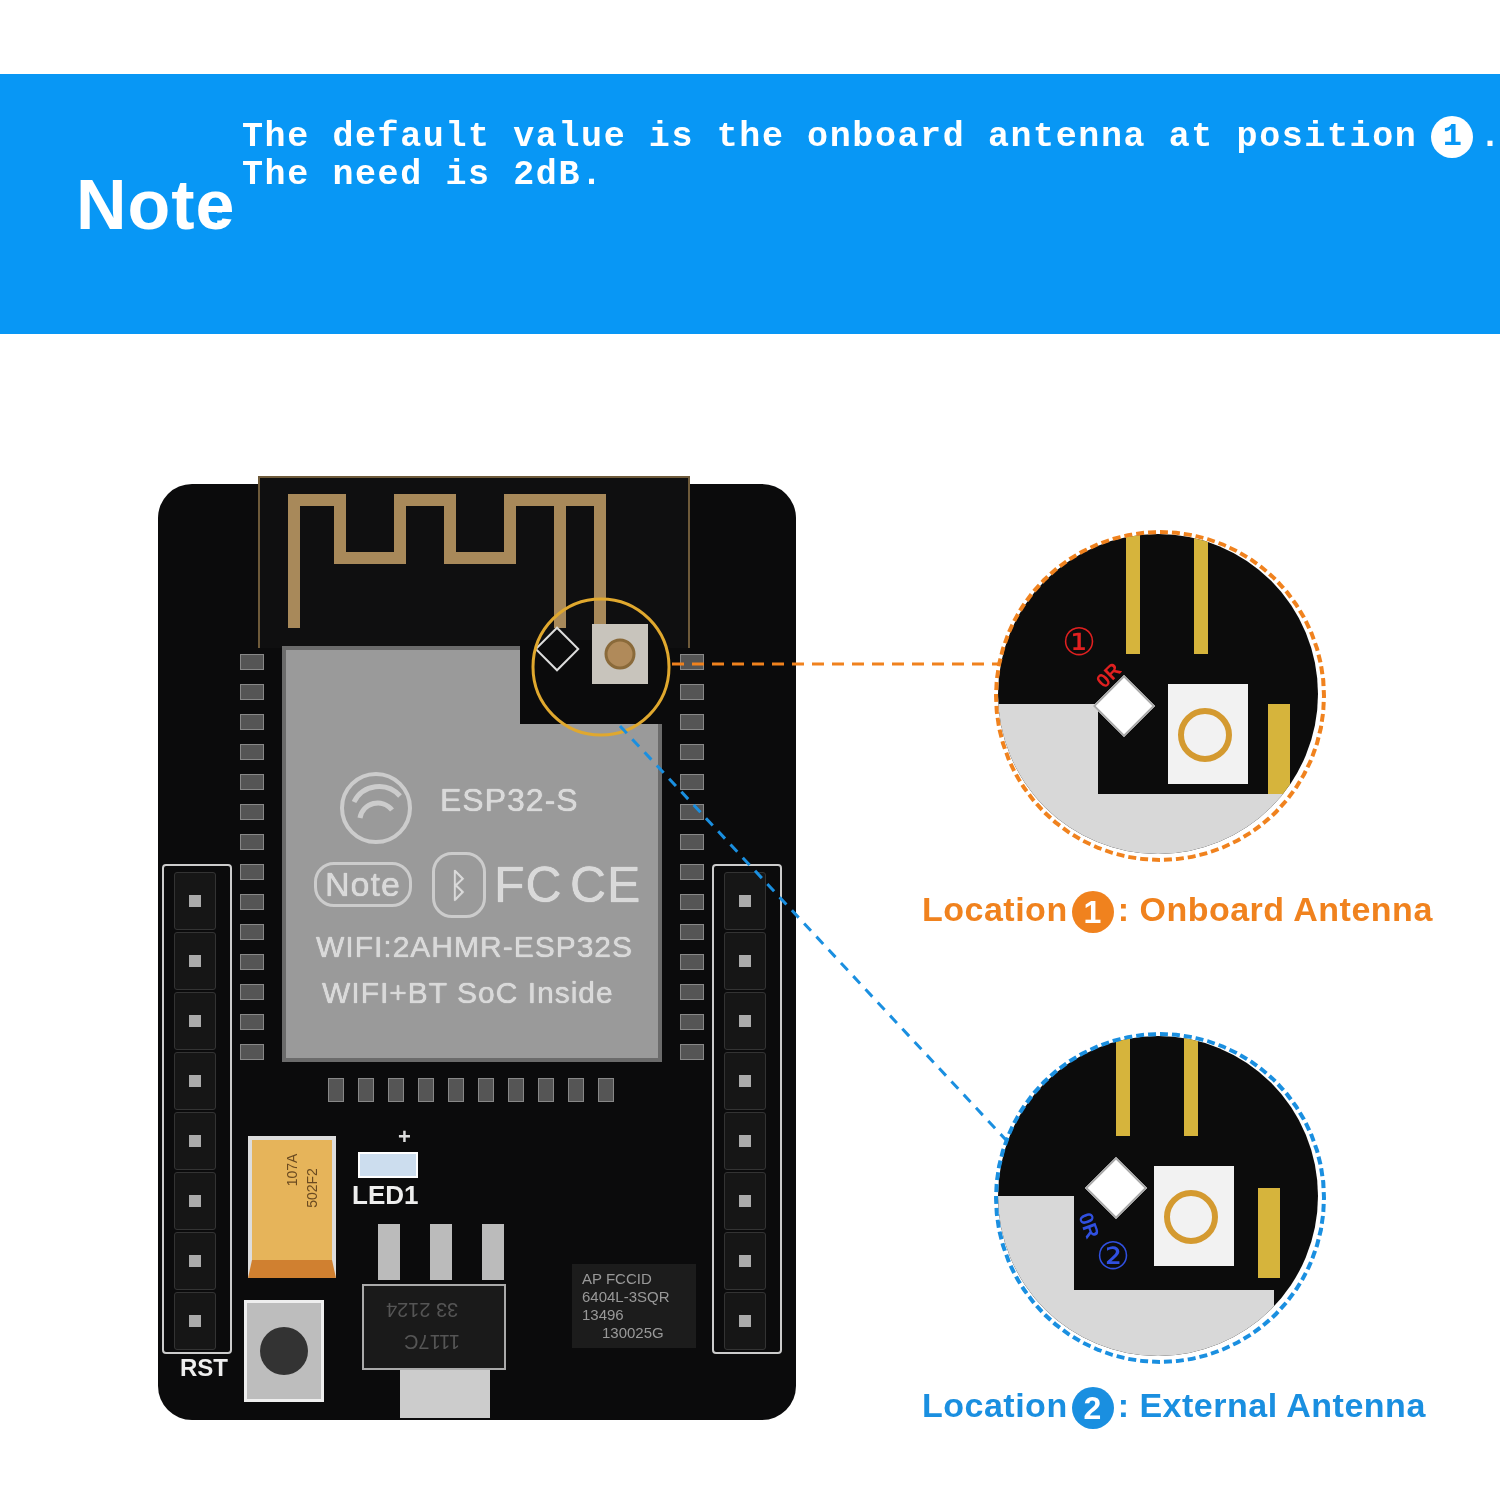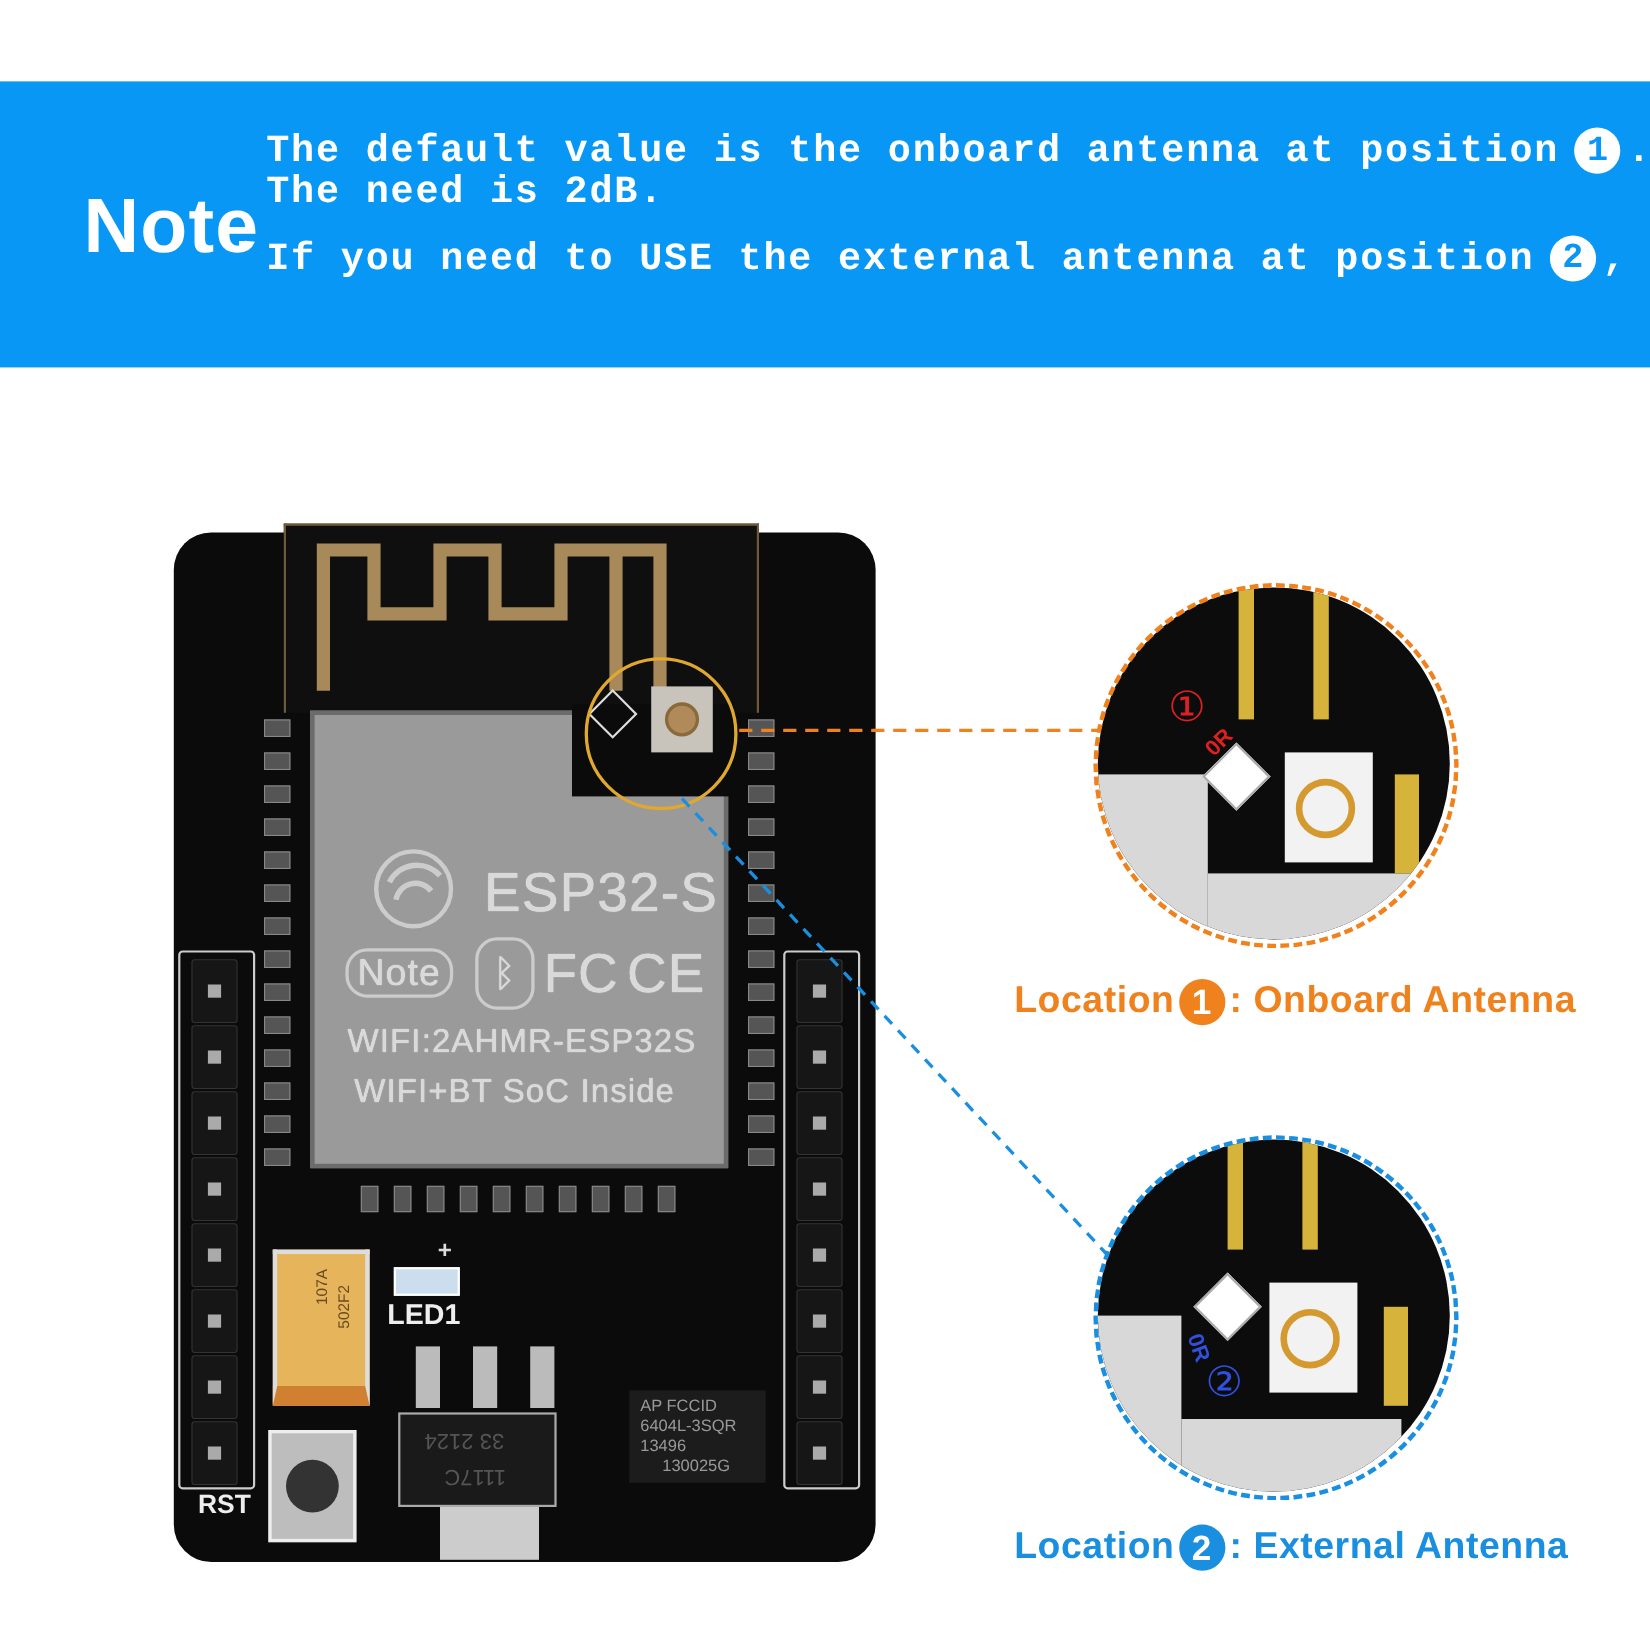--- a/index.html
+++ b/index.html
@@ -25,43 +25,40 @@
 </head>
 <body>
 
 <div class="banner">
   <div class="note-word">Note</div>
   <div class="note-colon">:</div>
   <div class="bline" style="top:42px">
     <span>The default value is the onboard antenna at position</span><span class="circ">1</span><span>.</span>
   </div>
   <div class="bline" style="top:84px">The need is 2dB.</div>
-  <div class="bline" style="top:140px">
-    <span>If you need to USE the external antenna at position</span><span class="circ">2</span><span>,</span>
-  </div>
 </div>
 
 <div class="board"></div>
 <div class="antenna-area">
   <svg width="428" height="170">
     <path d="M34 150 V22 H80 V80 H140 V22 H190 V80 H250 V22 H340 V150 M300 22 V150" fill="none" stroke="#a8895a" stroke-width="12"></path>
   </svg>
 </div>
 
 <div class="module"></div>
 <div class="module-notch"></div>
 
 <svg style="position:absolute;left:528px;top:594px" width="146" height="146">
   <rect x="64" y="30" width="56" height="60" fill="#c8c4bc"></rect>
   <circle cx="92" cy="60" r="14" fill="#b08a5a" stroke="#8a6a3a" stroke-width="3"></circle>
   <rect x="14" y="40" width="30" height="30" fill="none" stroke="#ddd" stroke-width="2" transform="rotate(-45 29 55)"></rect>
   <circle cx="73" cy="73" r="68" fill="none" stroke="#e0a82e" stroke-width="3"></circle>
 </svg>
 
-<div class="mod-text" style="left:440px;top:782px;font-size:50px;">ESP32-S</div>
+<div class="mod-text" style="left:440px;top:782px;font-size:32px;">ESP32-S</div>
 <svg style="position:absolute;left:334px;top:766px" width="90" height="80">
   <circle cx="42" cy="42" r="34" fill="none" stroke="#ccc" stroke-width="4"></circle>
   <path d="M20 36 A28 28 0 0 1 66 30" fill="none" stroke="#ccc" stroke-width="5"></path>
   <path d="M26 52 A18 18 0 0 1 58 44" fill="none" stroke="#ccc" stroke-width="5"></path>
 </svg>
 <div class="mod-text" style="left:314px;top:862px;font-size:34px;border:3px solid #ccc;border-radius:20px;padding:0 8px;">Note</div>
 <div class="mod-text" style="left:432px;top:852px;width:48px;height:60px;border:3px solid #ccc;border-radius:20px;font-size:34px;text-align:center;line-height:60px;">ᛒ</div>
 <div class="mod-text" style="left:494px;top:856px;font-size:50px;">FC</div>
 <div class="mod-text" style="left:570px;top:856px;font-size:50px;">CE</div>
 <div class="mod-text" style="left:316px;top:930px;font-size:30px;">WIFI:2AHMR-ESP32S</div>

